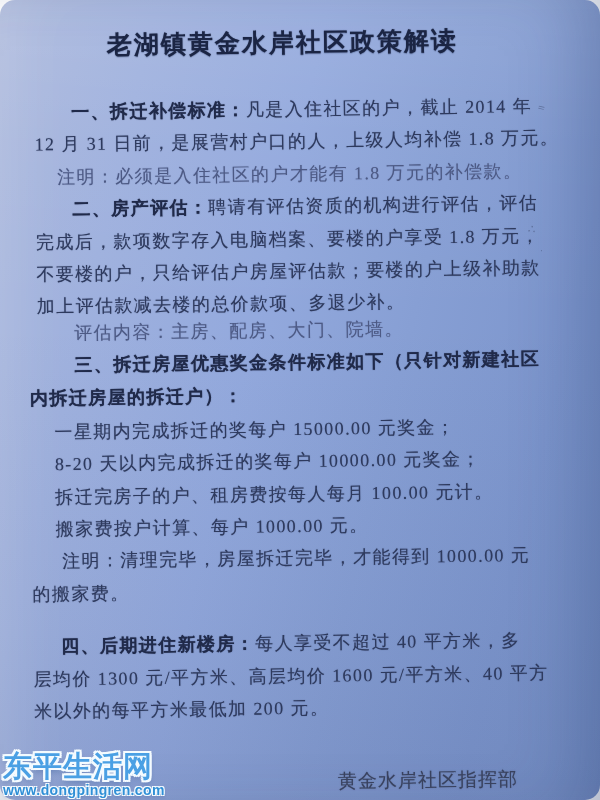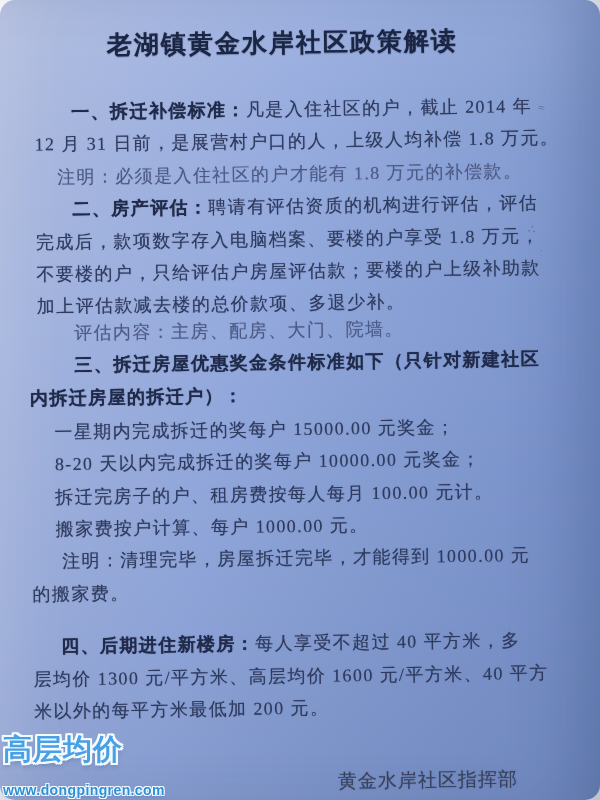--- a/index.html
+++ b/index.html
@@ -68,21 +68,21 @@
   }
   .wm-name {
     font-size: 29px; font-weight: 900; letter-spacing: 1px;
     color: #4aa0e4;
     text-shadow:
       -2px -2px 0 #f4fbff, 2px -2px 0 #f4fbff, -2px 2px 0 #f4fbff, 2px 2px 0 #f4fbff,
       -2px 0 0 #f4fbff, 2px 0 0 #f4fbff, 0 -2px 0 #f4fbff, 0 2px 0 #f4fbff,
       0 4px 5px rgba(25,70,130,0.35);
   }
   .wm-url {
-    margin-top: 19px;
+    margin-top: 2px;
     font-size: 14px; font-weight: 700; letter-spacing: 0.4px;
     color: #2f8fd6;
     text-shadow:
       -1px -1px 0 #f4fbff, 1px -1px 0 #f4fbff, -1px 1px 0 #f4fbff, 1px 1px 0 #f4fbff,
       0 2px 3px rgba(25,70,130,0.3);
   }
   .smudge { position: absolute; color: #3a4668; font-family: "DejaVu Sans", sans-serif; }
   .smudge-1 { top: 100px; left: 536px; font-size: 11px; opacity: 0.5; transform: rotate(14deg); letter-spacing: 0; }
   .smudge-2 { top: 222px; left: 528px; font-size: 12px; opacity: 0.5; transform: rotate(8deg); }
   .smudge-3 { top: 246px; left: 540px; font-size: 9px; opacity: 0.4; }
@@ -124,16 +124,16 @@
     </div>
 
     <div class="signature">黄金水岸社区指挥部</div>
   </div>
 
   <span class="smudge smudge-1">＝</span>
   <span class="smudge smudge-2">∴</span>
   <span class="smudge smudge-3">·</span>
 
   <div class="watermark">
-    <div class="wm-name">高层均价</div>
+    <div class="wm-name">东平生活网</div>
     <div class="wm-url">www.dongpingren.com</div>
   </div>
 </div>
 
 </body></html>

